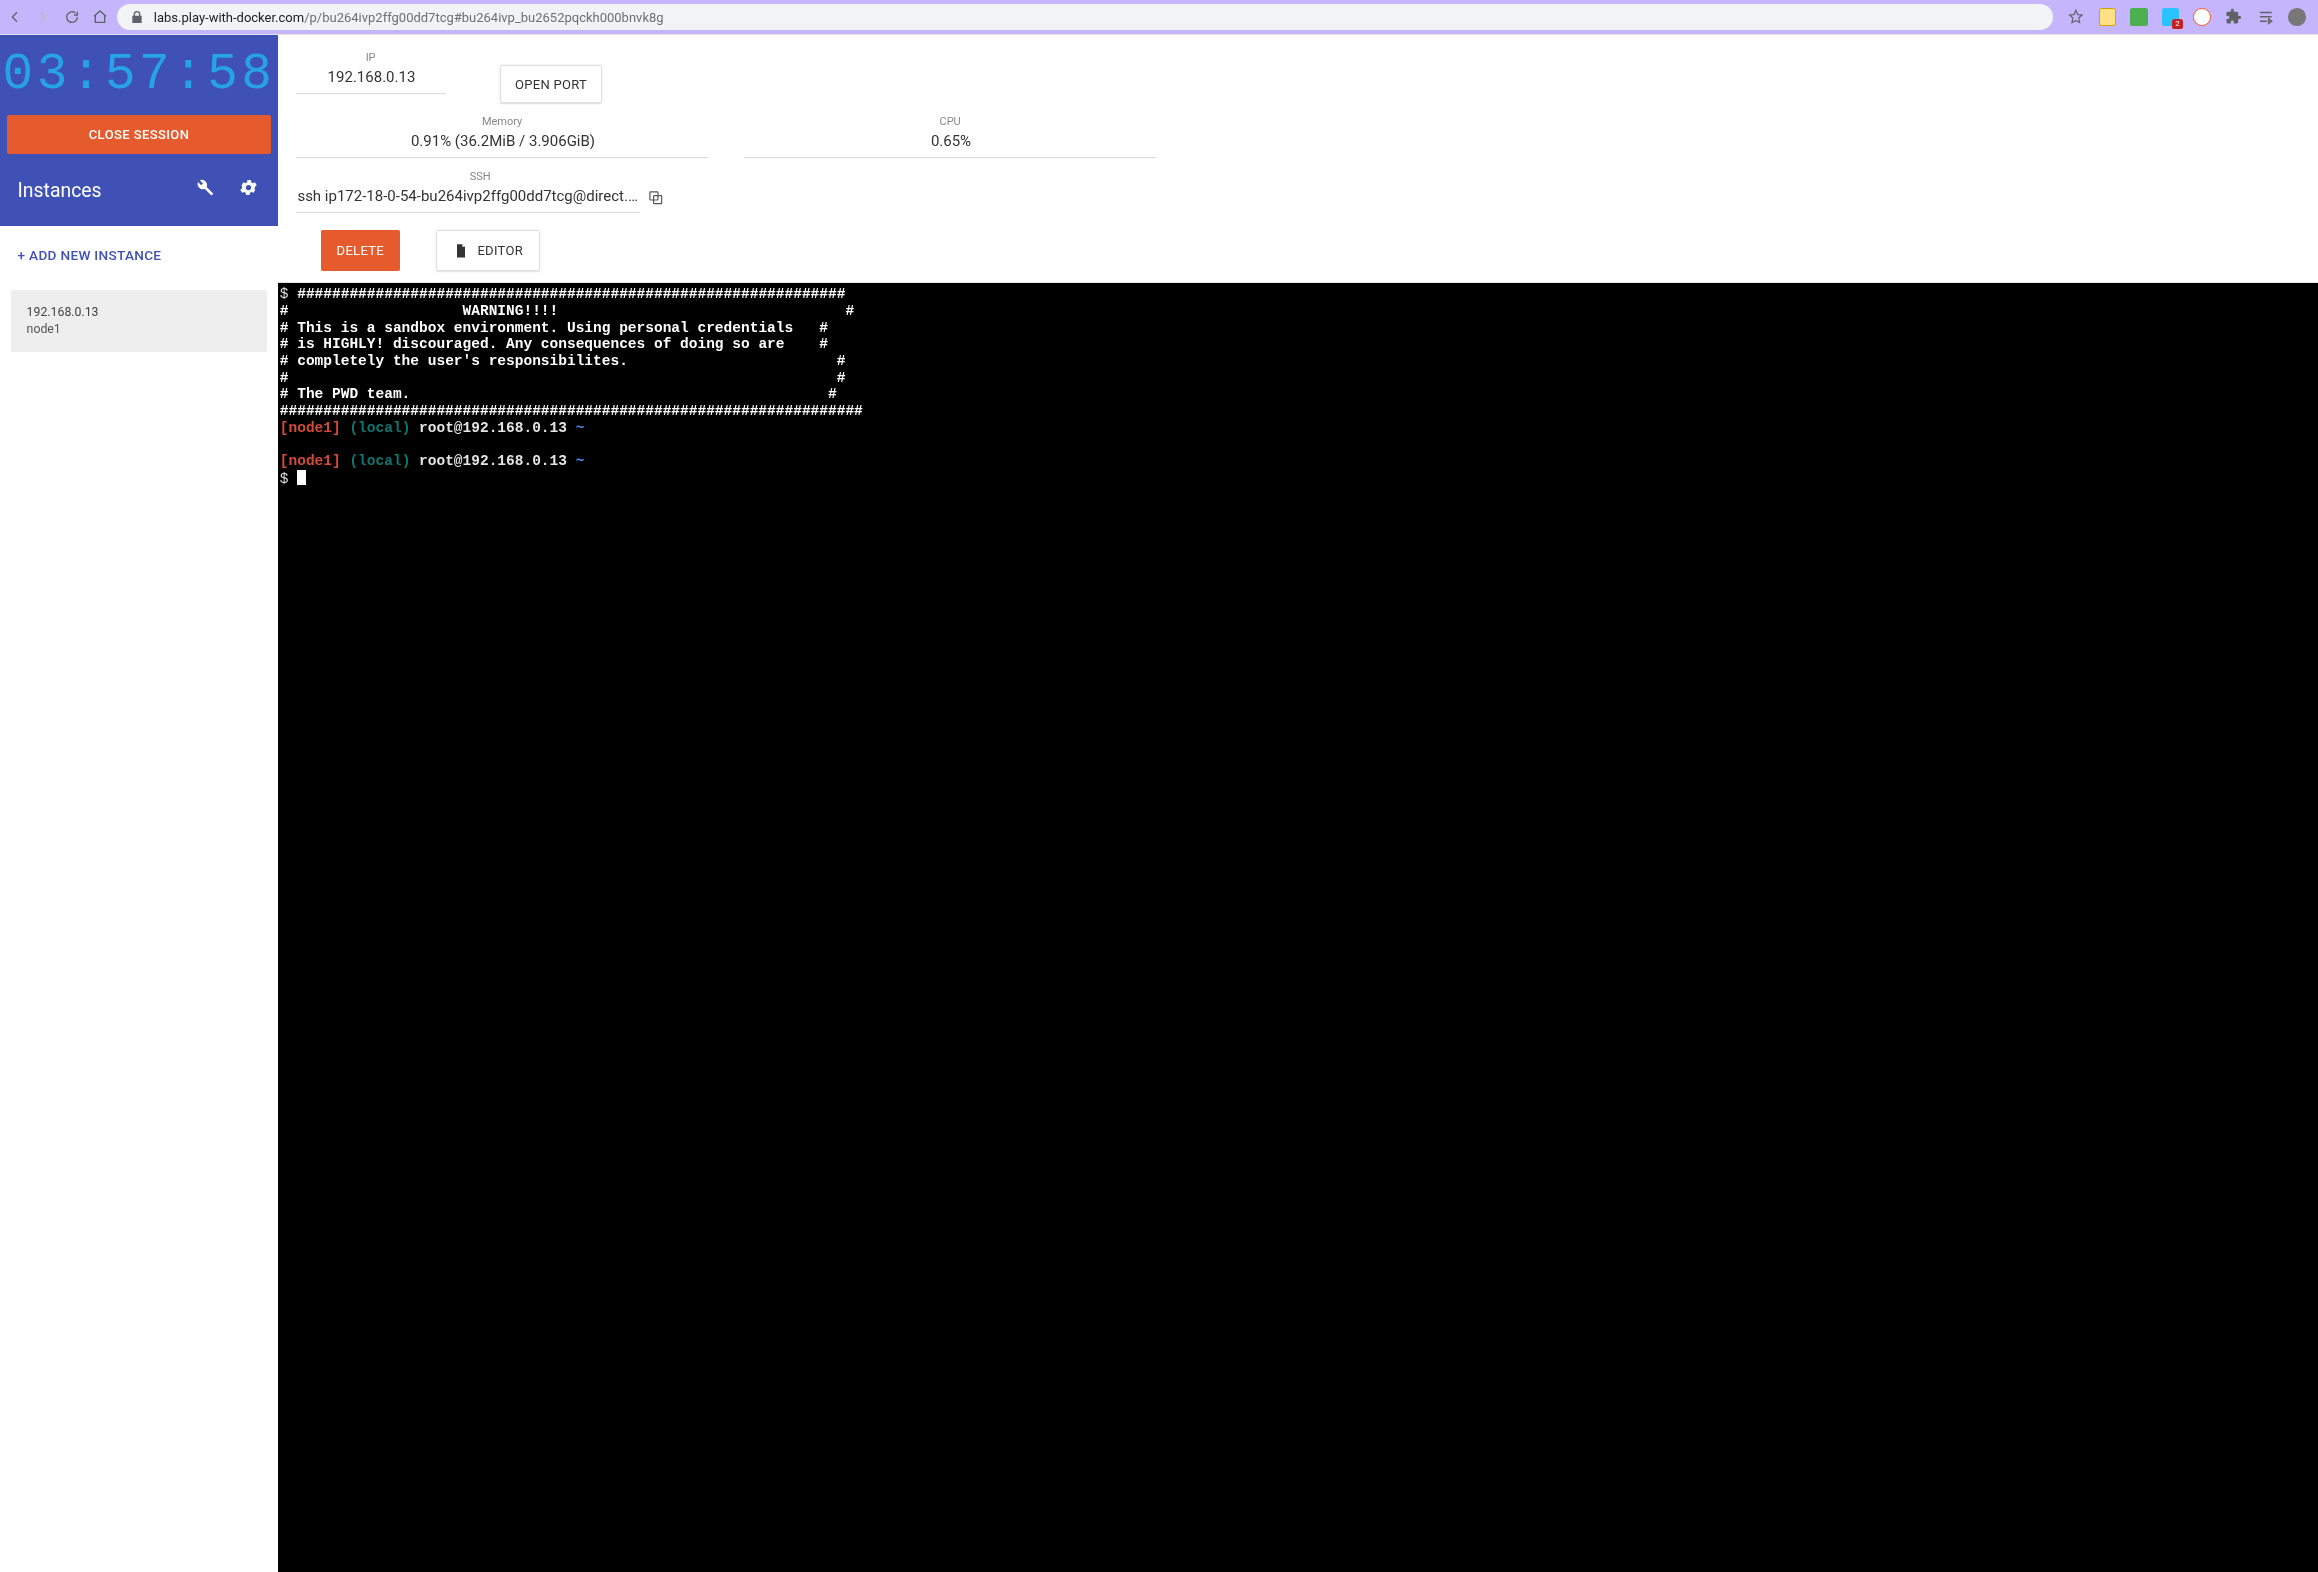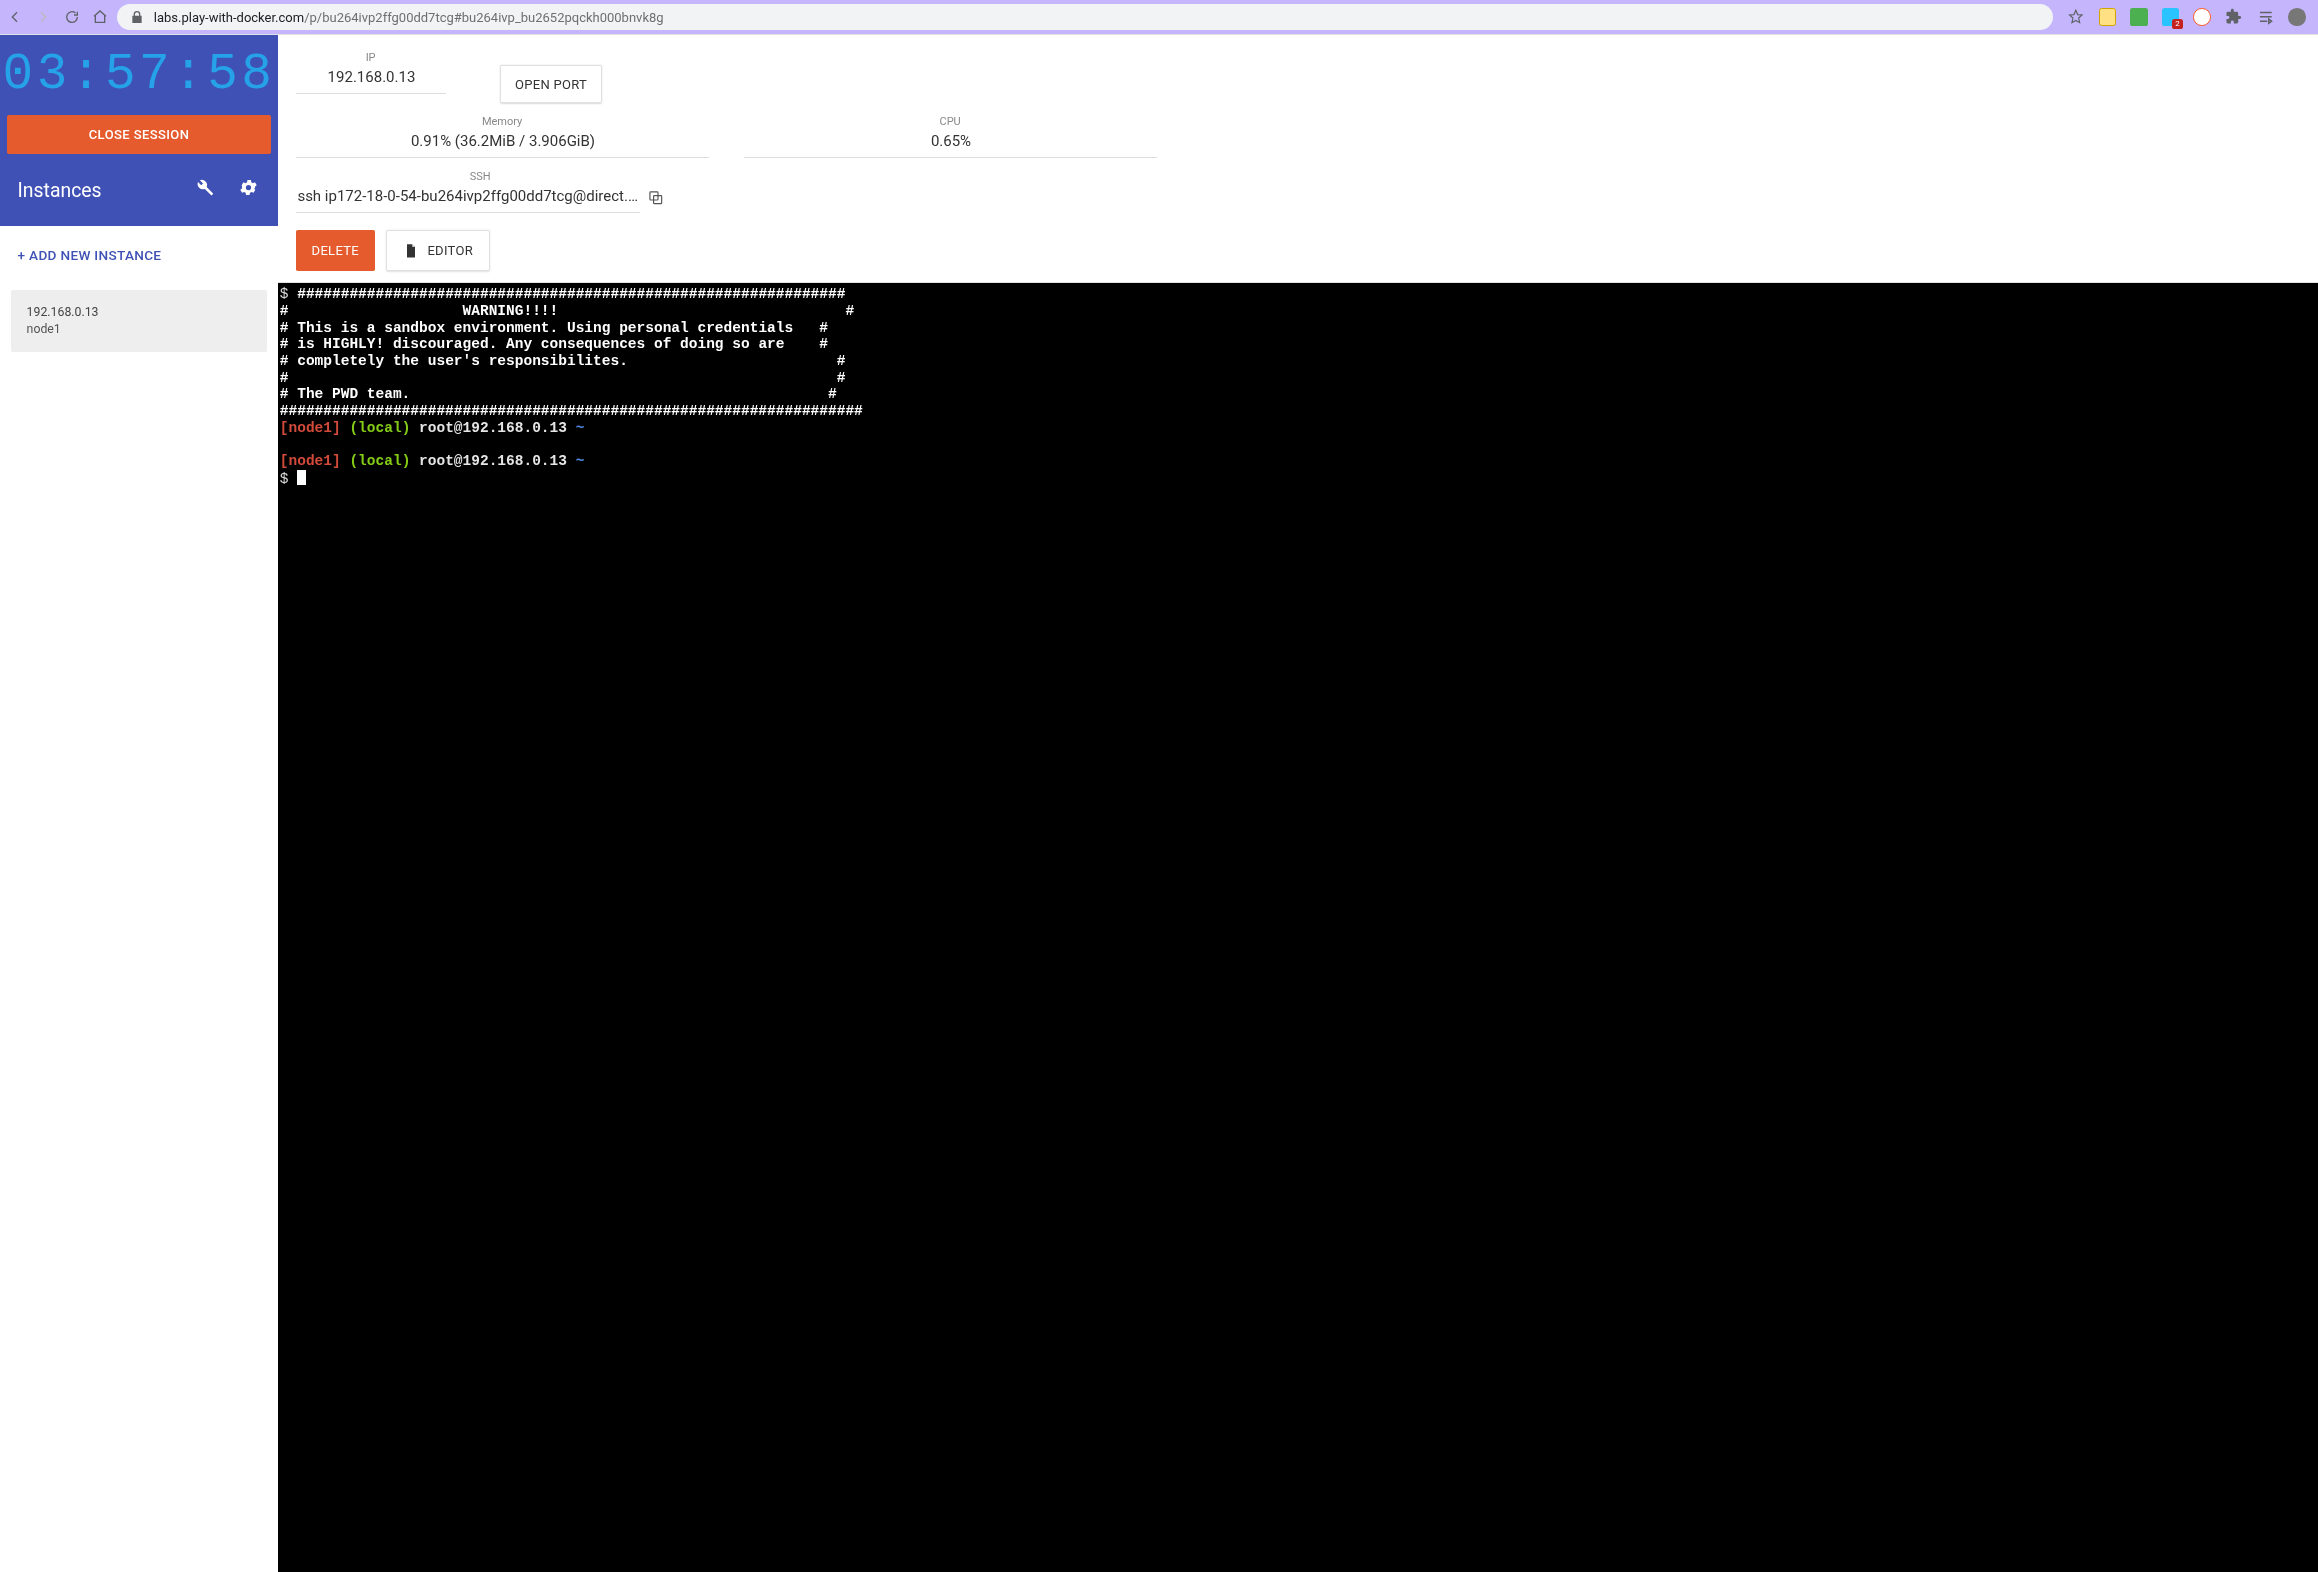--- a/index.html
+++ b/index.html
@@ -119,33 +119,33 @@
     }
     .open-port{
       display:inline-block;background:#fff;border:0.9px solid #e0e0e0;
       box-shadow:0 0.9px 1.8px rgba(0,0,0,.15);
       padding:10.6px 14px;font-size:13px;color:#333;letter-spacing:0.3px;
       border-radius:1.8px;cursor:pointer;margin-top:14px;
     }
     .ssh-row{display:flex;align-items:center;gap:7px;}
     .copy-ic svg{width:17.6px;height:17.6px;fill:none;stroke:#555;stroke-width:1.6;}
     .actions{display:flex;gap:10.6px;padding-top:5.3px;}
-    .btn{padding:10.6px 16px;font-size:13px;letter-spacing:0.3px;border-radius:1.8px;cursor:pointer;display:flex;align-items:center;gap:8.8px;}
+    .btn{padding:10.6px 16px;font-size:13px;letter-spacing:0.3px;border-radius:1.8px;cursor:pointer;display:flex;align-items:center;gap:8.8px;margin-left:25px;}
     .btn-del{background:#e55b2d;color:#fff;}
     .btn-edit{background:#fff;border:0.9px solid #e0e0e0;box-shadow:0 0.9px 1.8px rgba(0,0,0,.12);color:#333;}
     .btn-edit svg{width:16px;height:17.6px;fill:#333;}
     
     .terminal{
       flex:1;background:#000;color:#ddd;
       font-family:"Courier New",monospace;white-space:pre;
       font-size:14.5px;line-height:1.15;padding:3.5px 1.8px;overflow:auto;
     }
     .terminal .w{color:#fff;font-weight:bold;}
     .terminal .node{color:#d14a3a;font-weight:bold;}
-    .terminal .local{color:#84cc16;font-weight:bold;}
+    .terminal .local{color:#0f766e;font-weight:bold;}
     .terminal .user{color:#e5e5e5;font-weight:bold;}
     .terminal .tilde{color:#4d8be6;font-weight:bold;}
     .terminal .hash{color:#fff;font-weight:bold;}
     .cursor{display:inline-block;width:8.8px;height:15px;background:#fff;vertical-align:-1.8px;}
   </style>
 </head>
 <body>
 
 <div class="chrome-bar">
   <div class="chrome-nav">

